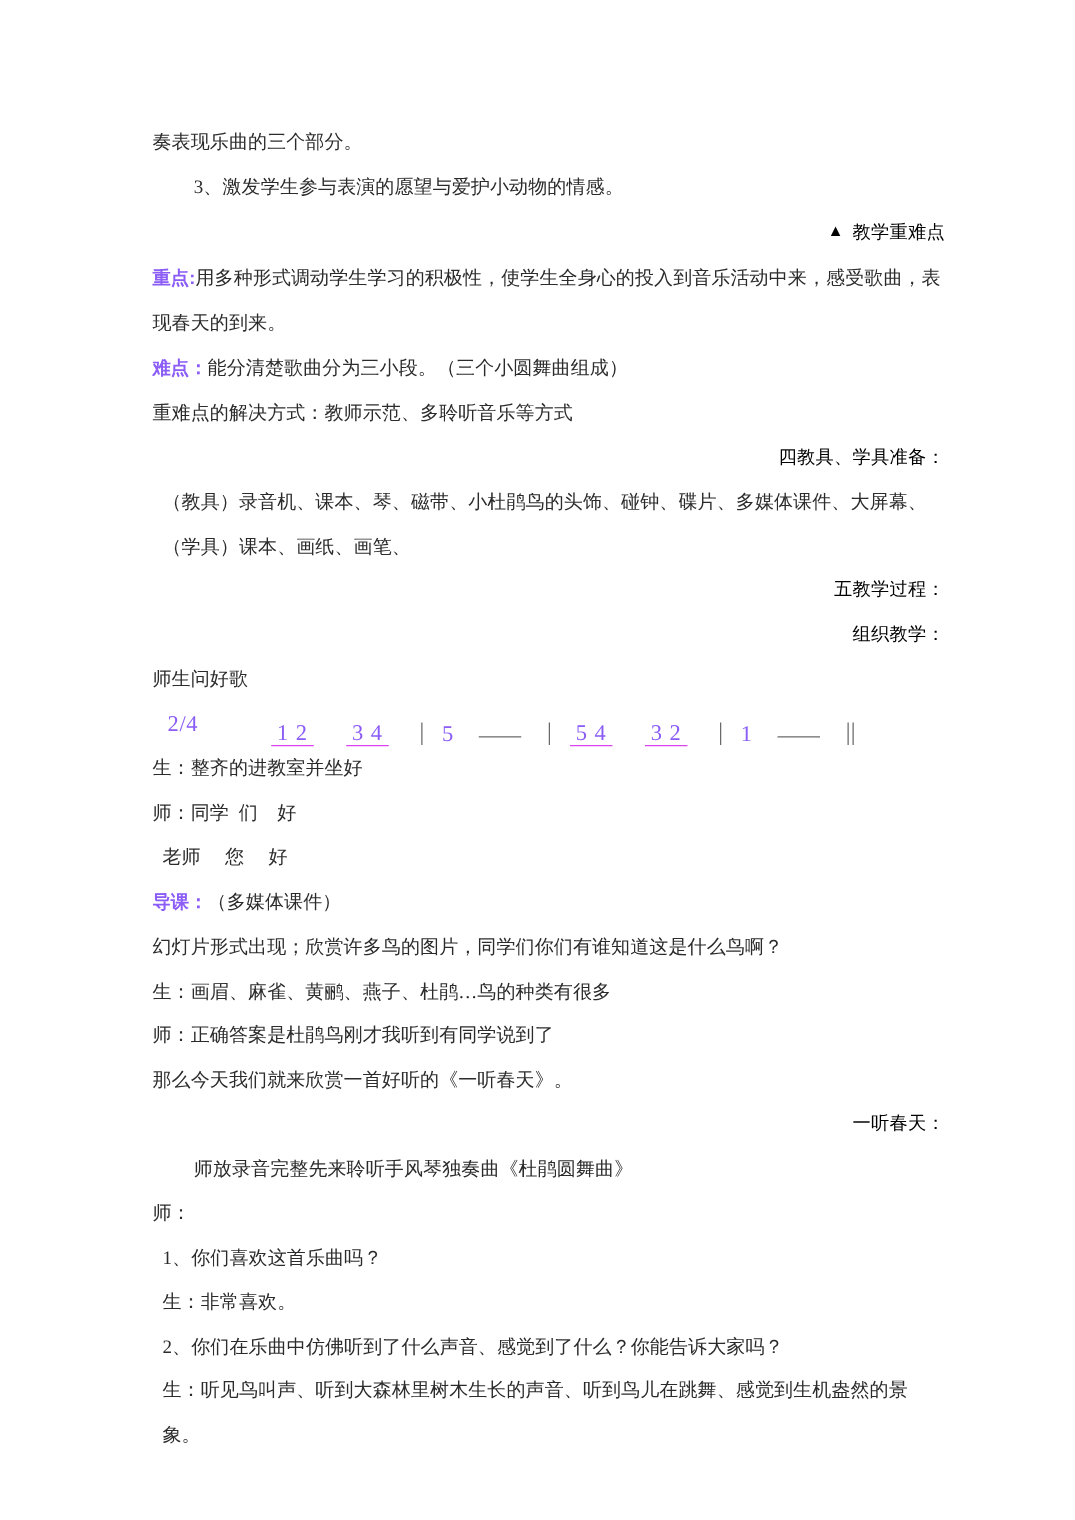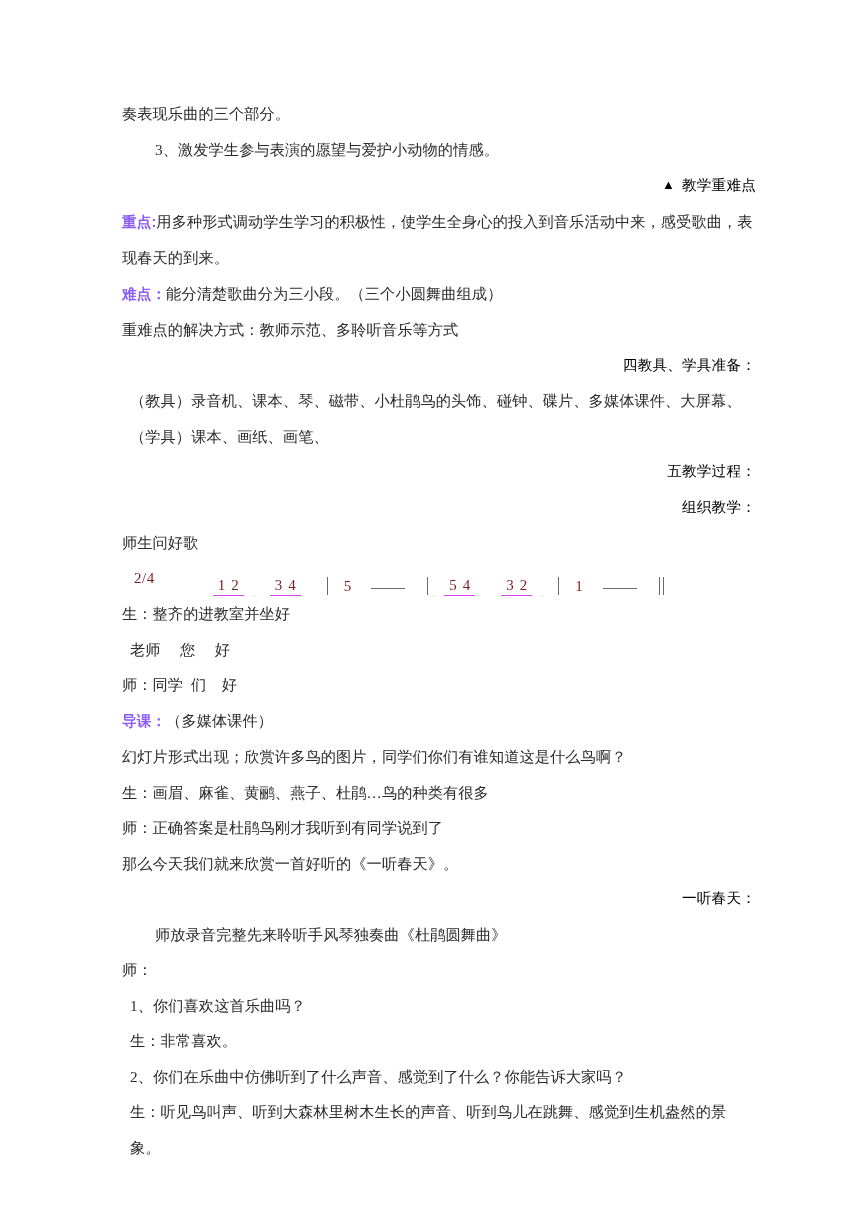--- a/index.html
+++ b/index.html
@@ -57,22 +57,22 @@
     margin-right: 7px;
     display: inline-block;
     vertical-align: 1px;
   }
   
   .notation {
     padding-left: 12px;
     display: flex;
     align-items: flex-end;
     height: 35.5px;
-    font-size: 15px;
-    color: #7f1d1d;
+    font-size: 18px;
+    color: #8b5cf6;
   }
   .nt-meter {
     font-family: "Liberation Serif", "DejaVu Serif", serif;
     margin-right: 58px;
     letter-spacing: 0.5px;
   }
   .nt-group {
     display: inline-block;
     border-bottom: 1px solid #d946ef;
     padding: 0 2px 1px 2px;
@@ -157,23 +157,23 @@
       <span class="nt-group"><span class="d">5</span><span class="d">4</span></span>
       <span class="nt-group"><span class="d">3</span><span class="d">2</span></span>
       <span class="nt-bar"></span>
       <span class="nt-note">1</span>
       <span class="nt-dash"></span>
       <span class="nt-end"><i></i><i></i></span>
     </div>
 
     <div class="line">生：整齐的进教室并坐好</div>
 
+    <div class="line lyric">师：同学  们    好</div>
+
     <div class="line lyric indent-half">老师     您     好</div>
-
-    <div class="line lyric">师：同学  们    好</div>
 
     <div class="line"><span class="inline-bold">导课：</span><span>（多媒体课件）</span></div>
 
     <div class="line">幻灯片形式出现；欣赏许多鸟的图片，同学们你们有谁知道这是什么鸟啊？</div>
 
     <div class="line">生：画眉、麻雀、黄鹂、燕子、杜鹃…鸟的种类有很多</div>
 
     <div class="line">师：正确答案是杜鹃鸟刚才我听到有同学说到了</div>
 
     <div class="line">那么今天我们就来欣赏一首好听的《一听春天》。</div>

